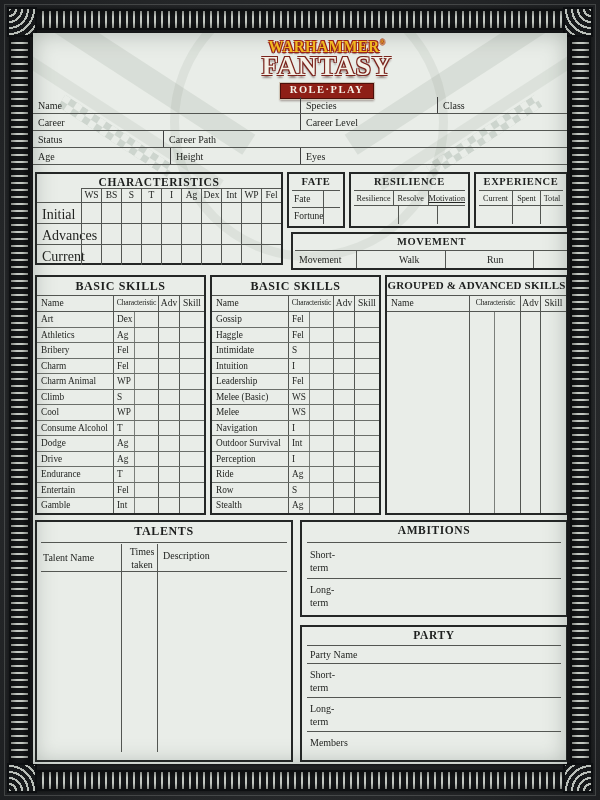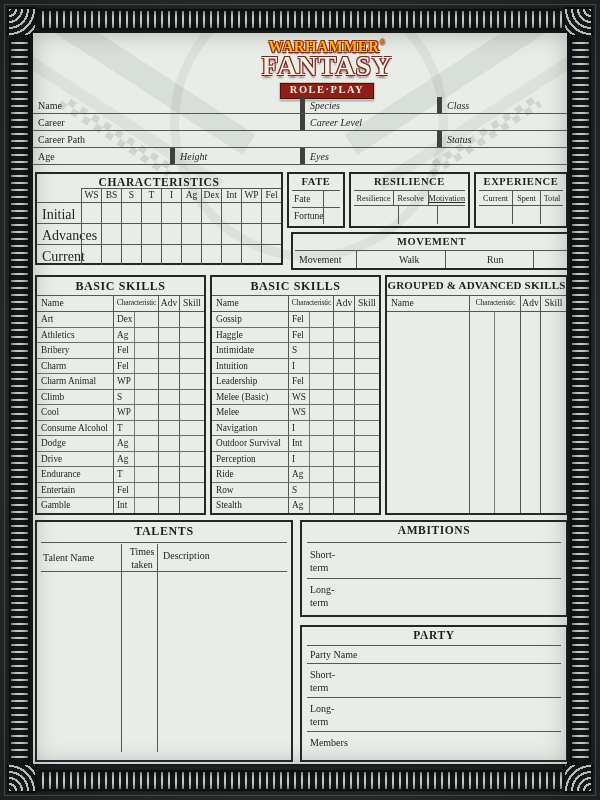--- a/index.html
+++ b/index.html
@@ -51,21 +51,21 @@
     box-shadow:0 0 0 1px #cfc5b6,0 2px 2px rgba(50,20,15,.4);}
   
   .box{position:absolute;border:2.5px solid #242726;box-sizing:border-box;}
   .title{text-align:center;font-weight:bold;font-size:11.5px;letter-spacing:.6px;color:#1d1f1e;
     padding-top:2px;white-space:nowrap;}
   .hline{position:absolute;height:1px;background:#535652;}
   .lbl{font-size:10px;color:#232522;}
   
   .prow{position:absolute;left:0;width:534px;height:17px;border-bottom:1px solid #535652;display:flex;box-sizing:border-box;}
   .pcell{height:100%;box-sizing:border-box;padding:3px 0 0 5px;font-size:10.5px;}
-  .pcell + .pcell{border-left:5px solid #404040;font-style:italic;}
+  .pcell + .pcell{border-left:1px solid #404040;}
   
   #char-head{display:flex;height:14px;}
   .chrow{display:flex;flex:1;border-top:1px solid #535652;}
   .cc{box-sizing:border-box;font-size:9.5px;padding-top:1px;text-align:center;}
   .cc.lab{width:44px;text-align:left;padding-left:5px;}
   .cc.hv{flex:1;border-top:1px solid #535652;border-left:1px solid #535652;font-weight:normal;}
   .cc.val{flex:1;border-left:1px solid #535652;}
   .rowlab{font-size:14px;padding-top:4px;}
   #char-body{display:flex;flex-direction:column;height:58px;}
   
@@ -141,22 +141,22 @@
     <div class="prow" style="top:64px;">
       <div class="pcell" style="width:267px;"><span class="lbl">Name</span></div>
       <div class="pcell" style="width:137px;"><span class="lbl">Species</span></div>
       <div class="pcell" style="flex:1;"><span class="lbl">Class</span></div>
     </div>
     <div class="prow" style="top:81px;align-items:center;">
       <div class="pcell" style="width:267px;"><span class="lbl">Career</span></div>
       <div class="pcell" style="flex:1;"><span class="lbl">Career Level</span></div>
     </div>
     <div class="prow" style="top:98px;">
+      <div class="pcell" style="flex:1;"><span class="lbl">Status</span></div>
       <div class="pcell" style="width:404px;"><span class="lbl">Career Path</span></div>
-      <div class="pcell" style="flex:1;"><span class="lbl">Status</span></div>
     </div>
     <div class="prow" style="top:115px;">
       <div class="pcell" style="width:137px;"><span class="lbl">Age</span></div>
       <div class="pcell" style="width:130px;"><span class="lbl">Height</span></div>
       <div class="pcell" style="flex:1;"><span class="lbl">Eyes</span></div>
     </div>
 
     <div class="box" style="left:2px;top:139px;width:248px;height:93px;">
       <div class="title">CHARACTERISTICS</div>
       <div id="char-head">

